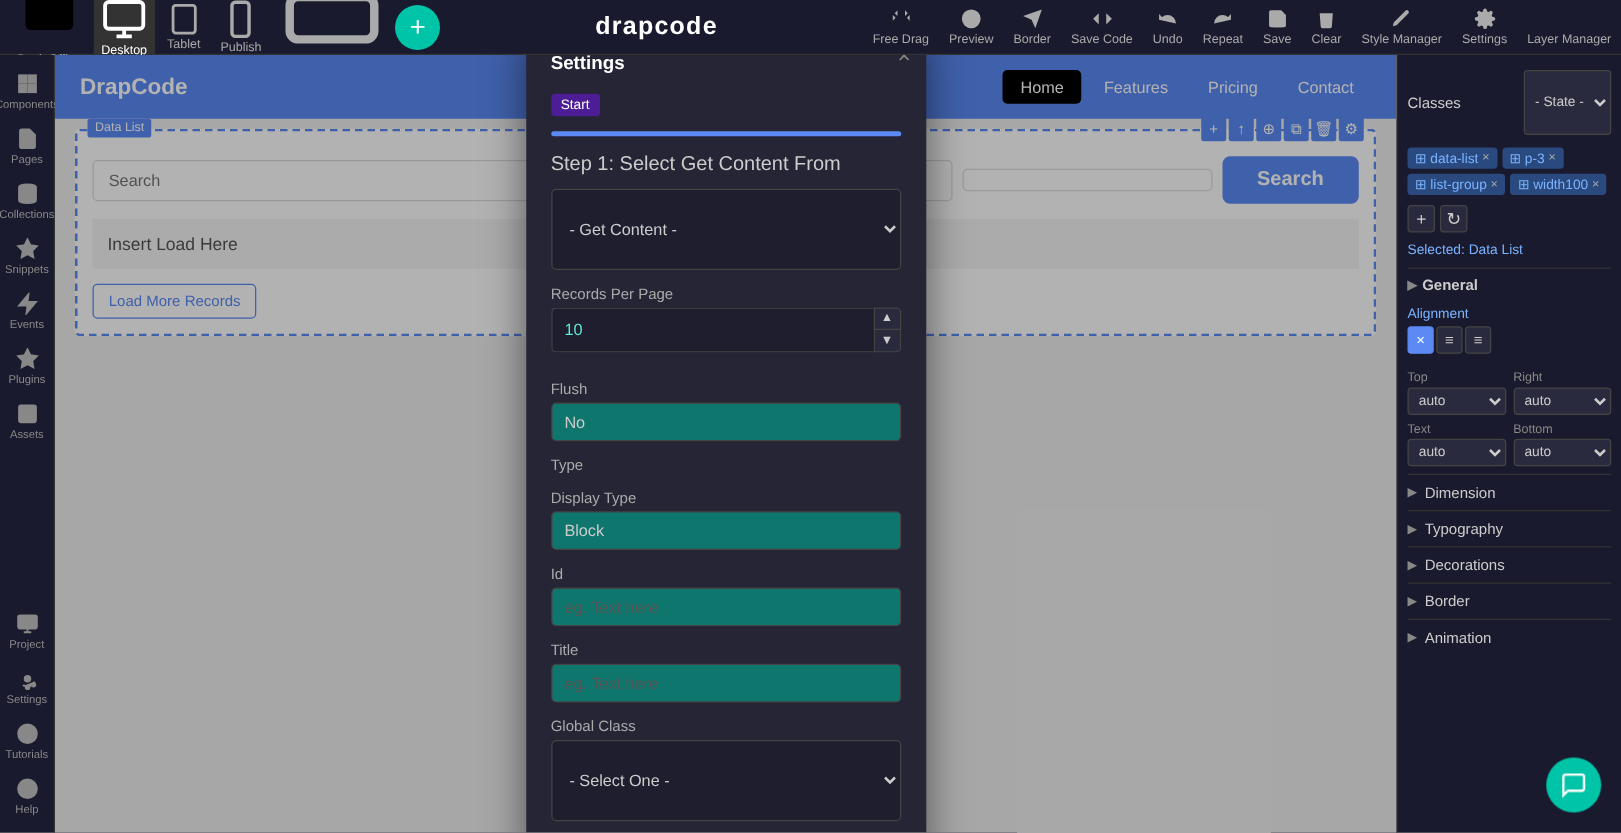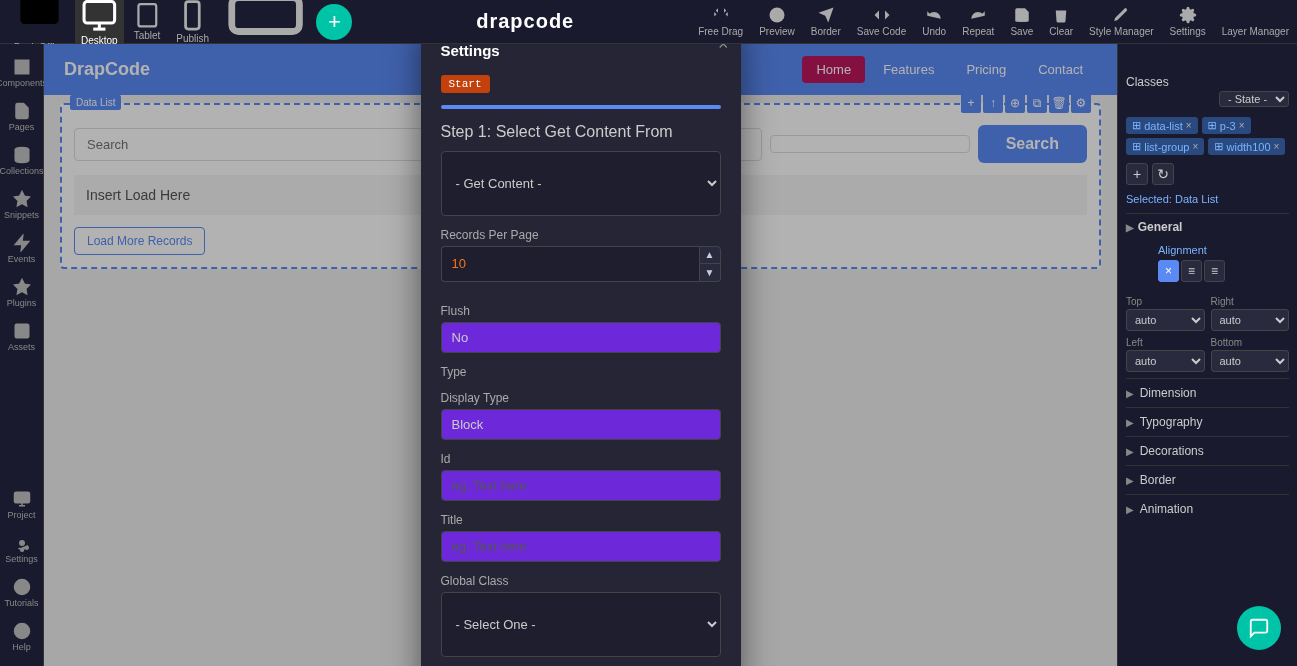--- a/index.html
+++ b/index.html
@@ -26,39 +26,39 @@
     .sidebar-item svg { width: 18px; height: 18px; fill: #888; }
 
     
     .canvas-area { flex: 1; background: #f0f0f0; position: relative; overflow: hidden; }
 
     
     .canvas-navbar { background: #5b8af5; display: flex; align-items: center; justify-content: space-between; padding: 12px 20px; }
     .canvas-brand { color: #fff; font-size: 18px; font-weight: bold; }
     .canvas-nav-links { display: flex; gap: 4px; }
     .canvas-nav-link { color: #fff; padding: 6px 14px; border-radius: 4px; font-size: 13px; cursor: pointer; }
-    .canvas-nav-link.active { background: #be185d; }
+    .canvas-nav-link.active { background: #000000; }
 
     
     .data-list-container { margin: 8px 16px; border: 2px dashed #5b8af5; border-radius: 4px; padding: 12px; background: #fff; position: relative; }
     .data-list-label { position: absolute; top: -10px; left: 8px; background: #5b8af5; color: #fff; font-size: 10px; padding: 2px 6px; border-radius: 2px; }
     .data-list-toolbar { position: absolute; top: -12px; right: 8px; display: flex; gap: 2px; }
     .dl-toolbar-btn { background: #5b8af5; color: #fff; border: none; width: 20px; height: 20px; font-size: 12px; cursor: pointer; border-radius: 2px; display: flex; align-items: center; justify-content: center; }
 
     .search-row { display: flex; gap: 8px; align-items: center; margin-bottom: 12px; }
     .search-input-box { flex: 1; border: 1px solid #ddd; border-radius: 4px; padding: 8px 12px; font-size: 13px; color: #aaa; }
     .search-btn { background: #5b8af5; color: #fff; border: none; padding: 10px 28px; border-radius: 6px; font-size: 16px; font-weight: 600; cursor: pointer; }
 
     .insert-text-row { background: #f5f5f5; padding: 12px; margin-bottom: 4px; color: #555; font-size: 14px; }
     .load-more-btn { background: transparent; border: 1px solid #5b8af5; color: #5b8af5; padding: 6px 12px; border-radius: 4px; font-size: 12px; cursor: pointer; margin-top: 8px; }
 
     
     .right-panel { width: 180px; background: #1a1a2e; border-left: 1px solid #333; padding: 8px; overflow-y: auto; }
     .right-panel-title { color: #ccc; font-size: 12px; padding: 4px 0; margin-bottom: 6px; display: flex; justify-content: space-between; align-items: center; }
-    .state-select { background: #2a2a3e; border: 1px solid #444; color: #ccc; font-size: 11px; padding: 0 4px; border-radius: 3px; margin-top: 35px; }
+    .state-select { background: #2a2a3e; border: 1px solid #444; color: #ccc; font-size: 11px; padding: 18px 4px; border-radius: 3px; }
 
     .tag-row { display: flex; flex-wrap: wrap; gap: 4px; margin-bottom: 8px; }
     .tag { background: #2a4a7f; color: #7ab3ff; font-size: 11px; padding: 2px 6px; border-radius: 3px; display: flex; align-items: center; gap: 3px; }
     .tag .x { cursor: pointer; color: #aaa; font-size: 10px; }
 
     .tag-add-row { display: flex; gap: 4px; margin-bottom: 8px; }
     .tag-btn { background: #2a2a3e; border: 1px solid #444; color: #ccc; width: 22px; height: 22px; border-radius: 3px; cursor: pointer; font-size: 14px; display: flex; align-items: center; justify-content: center; }
 
     .selected-label { color: #aaa; font-size: 11px; margin-bottom: 8px; }
     .selected-label span { color: #7ab3ff; }
@@ -80,31 +80,31 @@
     
     .accordion-item { border-top: 1px solid #333; }
     .accordion-header { display: flex; align-items: center; gap: 6px; padding: 7px 0; cursor: pointer; color: #ccc; font-size: 12px; }
     .accordion-header .arrow { color: #888; font-size: 10px; }
 
     
     .modal-overlay { position: absolute; top: 0; left: 0; right: 0; bottom: 0; background: rgba(0,0,0,0.3); display: flex; align-items: center; justify-content: center; z-index: 100; }
     .modal { background: #252535; border-radius: 8px; width: 320px; padding: 20px; position: relative; box-shadow: 0 8px 32px rgba(0,0,0,0.5); }
     .modal-title { color: #fff; font-size: 15px; font-weight: 600; margin-bottom: 16px; }
     .modal-close { position: absolute; top: 12px; right: 12px; background: none; border: none; color: #888; font-size: 18px; cursor: pointer; }
-    .start-badge { background: #c2410c; color: #fff; font-size: 11px; padding: 3px 8px; border-radius: 3px; margin-bottom: 12px; display: inline-block; font-family: Liberation Mono, monospace; }
+    .start-badge { background: #4c1d95; color: #fff; font-size: 11px; padding: 3px 8px; border-radius: 3px; margin-bottom: 12px; display: inline-block; }
     .step-label { color: #ccc; font-size: 16px; margin-bottom: 10px; }
     .progress-bar { height: 4px; background: #5b8af5; border-radius: 2px; margin-bottom: 14px; }
 
     .form-group { margin-bottom: 12px; }
     .form-label { color: #aaa; font-size: 12px; margin-bottom: 4px; display: block; }
     .form-select { width: 100%; background: #1e1e2e; border: 1px solid #444; color: #ccc; padding: 23px 10px; border-radius: 4px; font-size: 13px; }
-    .form-input { width: 100%; background: #6d28d9; border: 1px solid #444; color: #ccc; padding: 7px 10px; border-radius: 4px; font-size: 13px; }
+    .form-input { width: 100%; background: #0f766e; border: 1px solid #444; color: #ccc; padding: 7px 10px; border-radius: 4px; font-size: 13px; }
     .form-input::placeholder { color: #555; }
     .records-input-row { display: flex; gap: 0; }
-    .records-input { flex: 1; background: #1e1e2e; border: 1px solid #444; border-right: none; color: #f97316; padding: 7px 10px; border-radius: 4px 0 0 4px; font-size: 13px; }
+    .records-input { flex: 1; background: #1e1e2e; border: 1px solid #444; border-right: none; color: #5eead4; padding: 7px 10px; border-radius: 4px 0 0 4px; font-size: 13px; }
     .records-stepper { display: flex; flex-direction: column; }
     .records-stepper button { background: #2a2a3e; border: 1px solid #444; color: #ccc; width: 22px; height: 18px; cursor: pointer; font-size: 10px; }
     .records-stepper button:first-child { border-radius: 0 4px 0 0; }
     .records-stepper button:last-child { border-radius: 0 0 4px 0; border-top: none; }
 
     
     ::-webkit-scrollbar { width: 4px; }
     ::-webkit-scrollbar-track { background: #1a1a2e; }
     ::-webkit-scrollbar-thumb { background: #444; border-radius: 2px; }
   </style>
@@ -452,21 +452,21 @@
     <div class="selected-label">
       <span>Selected:</span>
       <span style="color:#7ab3ff;">Data List</span>
     </div>
 
     <div class="section-header">
       <span class="arrow">▶</span>
       <span>General</span>
     </div>
 
-    <div style="padding: 6px 0; margin-left: 32px;">
+    <div style="padding: 6px 0;">
       <div style="color:#7ab3ff; font-size:11px; margin-bottom:4px;">Alignment</div>
       <div class="align-row">
         <button class="align-btn active">×</button>
         <button class="align-btn">≡</button>
         <button class="align-btn">≡</button>
       </div>
     </div>
 
 
     <div class="prop-row">
@@ -479,21 +479,21 @@
       <div class="prop-col">
         <div class="prop-label">Right</div>
         <select class="prop-select">
           <option>auto</option>
         </select>
       </div>
     </div>
 
     <div class="prop-row">
       <div class="prop-col">
-        <div class="prop-label">Left</div>
+        <div class="prop-label">Text</div>
         <select class="prop-select">
           <option>auto</option>
         </select>
       </div>
       <div class="prop-col">
         <div class="prop-label">Bottom</div>
         <select class="prop-select">
           <option>auto</option>
         </select>
       </div>

